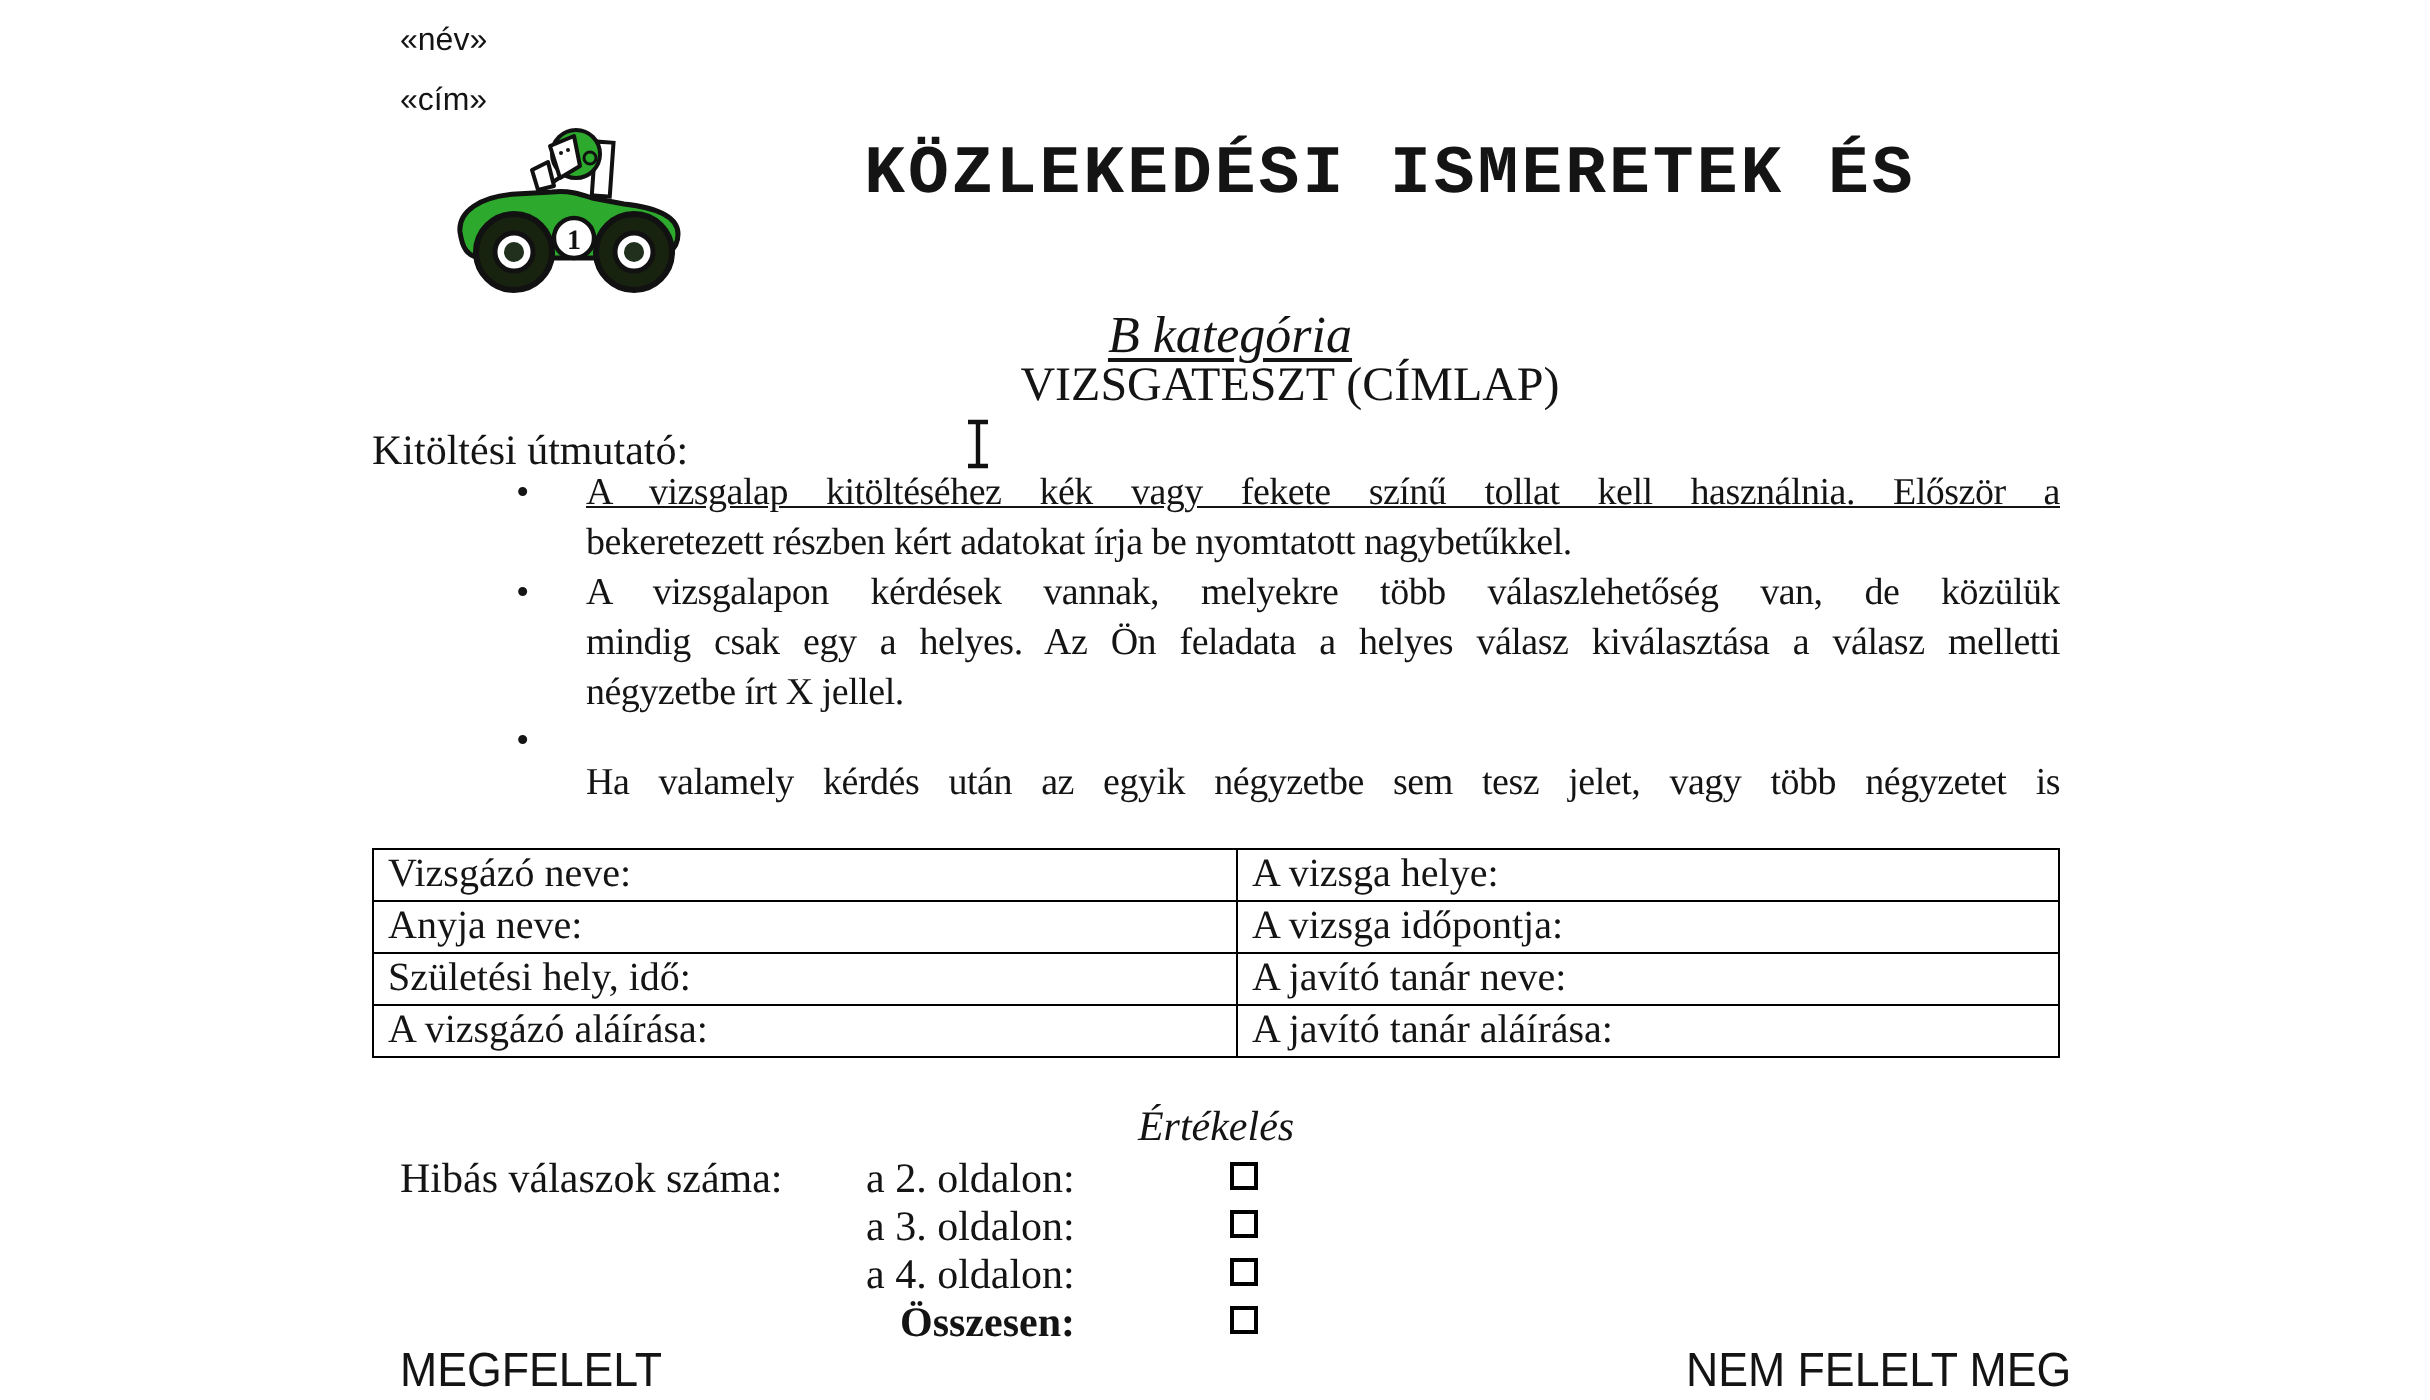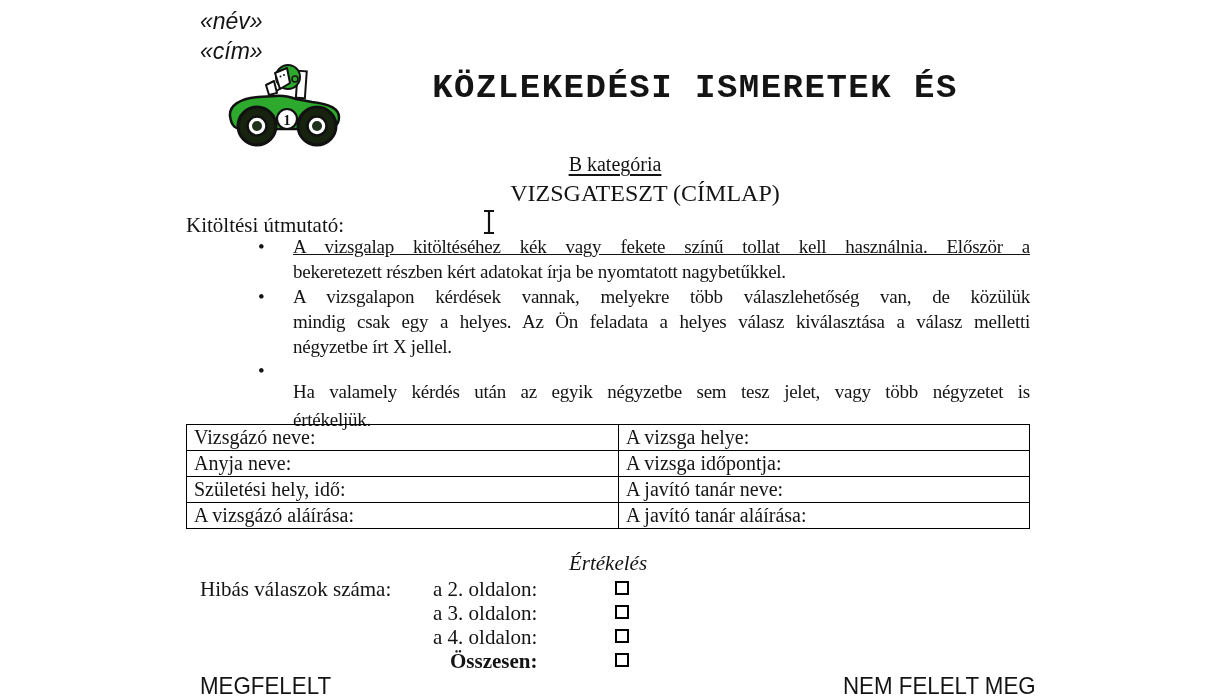--- a/index.html
+++ b/index.html
@@ -3,22 +3,22 @@
 <meta charset="utf-8">
 <style>
   html,body{margin:0;padding:0;background:#ffffff;}
   .canvas{position:relative;width:1215px;height:700px;background:#ffffff;overflow:hidden;
           font-family:"Liberation Serif","DejaVu Serif",serif;color:#141414;}
   .abs{position:absolute;}
   .sans{font-family:"Liberation Sans","DejaVu Sans",sans-serif;}
   .mono-title{font-family:"Liberation Mono","DejaVu Sans Mono",monospace;font-weight:bold;
               font-size:34px;letter-spacing:1.5px;white-space:nowrap;}
   .centered{transform:translateX(-50%);white-space:nowrap;}
-  .merge{font-size:23px;line-height:30px;font-style:italic;}
-  .category{font-size:20px;text-decoration:underline;text-underline-offset:3px;}
+  .merge{font-size:16px;line-height:30px;}
+  .category{font-size:26px;font-style:italic;text-decoration:underline;text-underline-offset:3px;}
   .subtitle{font-size:24px;}
   .body-text{font-size:19px;}
   .jl{position:absolute;left:293px;width:737px;font-size:19px;letter-spacing:-0.25px;
       line-height:25px;height:25px;overflow:hidden;text-align:justify;text-align-last:justify;}
   .ll{position:absolute;left:293px;width:737px;font-size:19px;letter-spacing:-0.25px;
       line-height:25px;height:25px;overflow:hidden;}
   .bullet-dot{position:absolute;left:258px;font-size:19px;line-height:25px;}
   .u{text-decoration:underline;text-underline-offset:2px;}
   table.form{position:absolute;left:186px;top:424px;width:844px;border-collapse:collapse;}
   table.form td{border:1px solid #000;height:24px;font-size:20px;padding:0 0 1px 7px;vertical-align:middle;}
@@ -82,21 +82,20 @@
   <div class="jl" style="top:234px;text-decoration:underline;">A vizsgalap kitöltéséhez kék vagy fekete színű tollat kell használnia. Először a</div>
   <div class="ll" style="top:259px;">bekeretezett részben kért adatokat írja be nyomtatott nagybetűkkel.</div>
 
   <div class="bullet-dot" style="top:284px;">•</div>
   <div class="jl" style="top:284px;">A vizsgalapon kérdések vannak, melyekre több válaszlehetőség van, de közülük</div>
   <div class="jl" style="top:309px;">mindig csak egy a helyes. Az Ön feladata a helyes válasz kiválasztása a válasz melletti</div>
   <div class="ll" style="top:334px;">négyzetbe írt X jellel.</div>
 
   <div class="bullet-dot" style="top:358px;">•</div>
   <div class="jl" style="top:379px;">Ha valamely kérdés után az egyik négyzetbe sem tesz jelet, vagy több négyzetet is</div>
-  <div class="ll" style="top:407px;">értékeljük.</div>
 
   <table class="form">
     <tbody>
         <tr>
       <td style="width:424px;">Vizsgázó neve:</td>
       <td>A vizsga helye:</td>
     </tr>
     <tr>
       <td>Anyja neve:</td>
       <td>A vizsga időpontja:</td>

